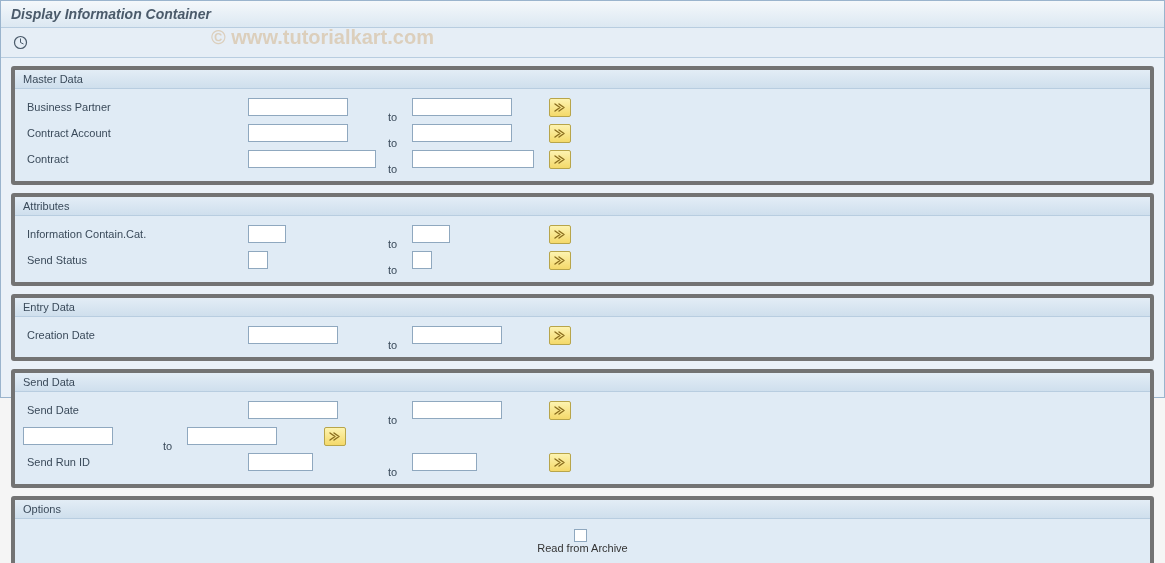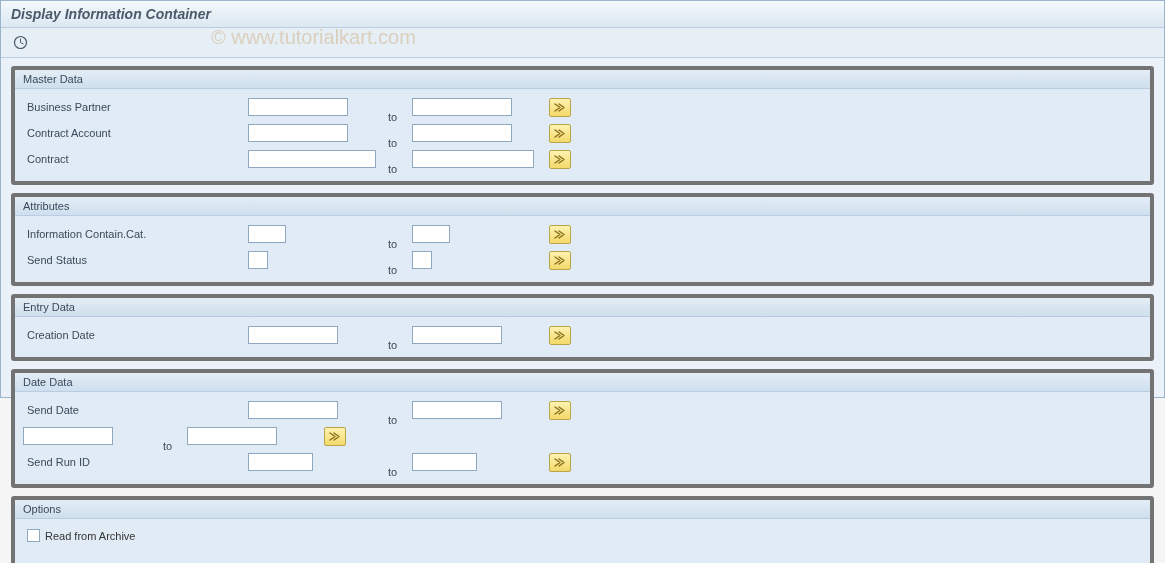--- a/index.html
+++ b/index.html
@@ -41,21 +41,21 @@
       align-items: center;
       justify-content: center;
       cursor: pointer;
     }
     .watermark {
       position: absolute;
       left: 210px;
       top: 25px;
       font-size: 20px;
       color: rgba(200,150,80,0.35);
-      font-weight: normal;
+      font-weight: bold;
       pointer-events: none;
       z-index: 5;
     }
     .content {
       padding: 8px 10px 10px 10px;
     }
     .group {
       border: 4px solid #737373;
       background: #e0ebf5;
       margin-bottom: 8px;
@@ -110,20 +110,21 @@
       align-items: center;
       justify-content: center;
       cursor: pointer;
       margin-left: 12px;
     }
     .multi-btn svg { display: block; }
     .checkbox-row {
       display: flex;
       align-items: center;
       padding: 4px 4px;
+      flex-direction: column;
     }
     .checkbox {
       width: 13px;
       height: 13px;
       border: 1px solid #8fa8bf;
       background: #fff;
       margin-right: 5px;
       cursor: pointer;
     }
     
@@ -230,21 +231,21 @@
           <div class="col-btn"><span class="multi-btn">
                 <svg width="12" height="9" viewBox="0 0 12 9">
                   <path d="M1 1 L6 4.5 L1 8 M5 1 L10 4.5 L5 8" fill="none" stroke="#8a6d1e" stroke-width="1.4" stroke-linejoin="round" stroke-linecap="round"></path>
                 </svg>
               </span></div>
         </div>
       </div>
     </div>
 
     <div class="group">
-      <div class="group-header">Date Data</div>
+      <div class="group-header">Send Data</div>
       <div class="group-body">
         <div class="row">
           <div class="label">Send Date</div>
           <div class="col-from"><input class="input-from" style="width: 90px;" value=""></div>
           <div class="col-to-label to-label">to</div>
           <div class="col-to"><input class="input-from" style="width: 90px;" value=""></div>
           <div class="col-btn"><span class="multi-btn">
                 <svg width="12" height="9" viewBox="0 0 12 9">
                   <path d="M1 1 L6 4.5 L1 8 M5 1 L10 4.5 L5 8" fill="none" stroke="#8a6d1e" stroke-width="1.4" stroke-linejoin="round" stroke-linecap="round"></path>
                 </svg>

